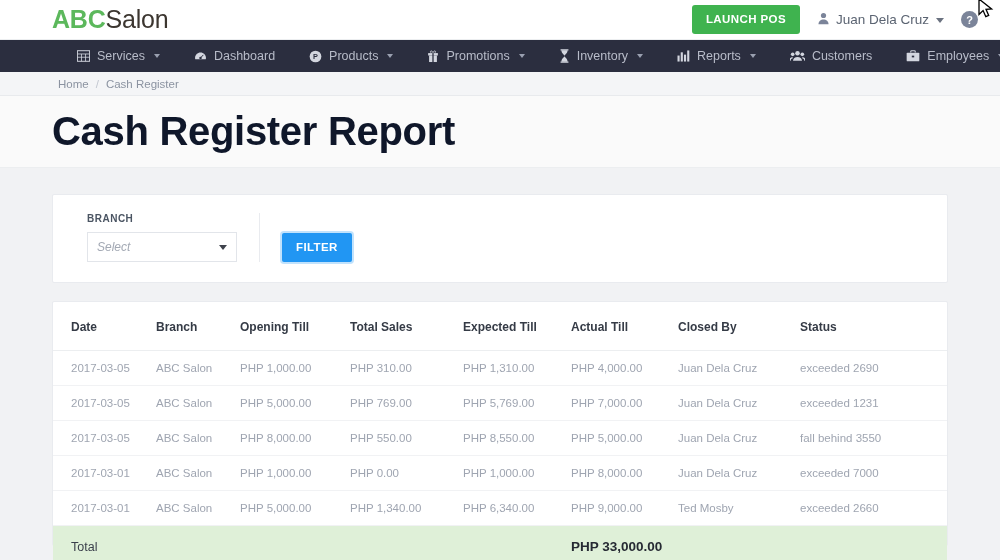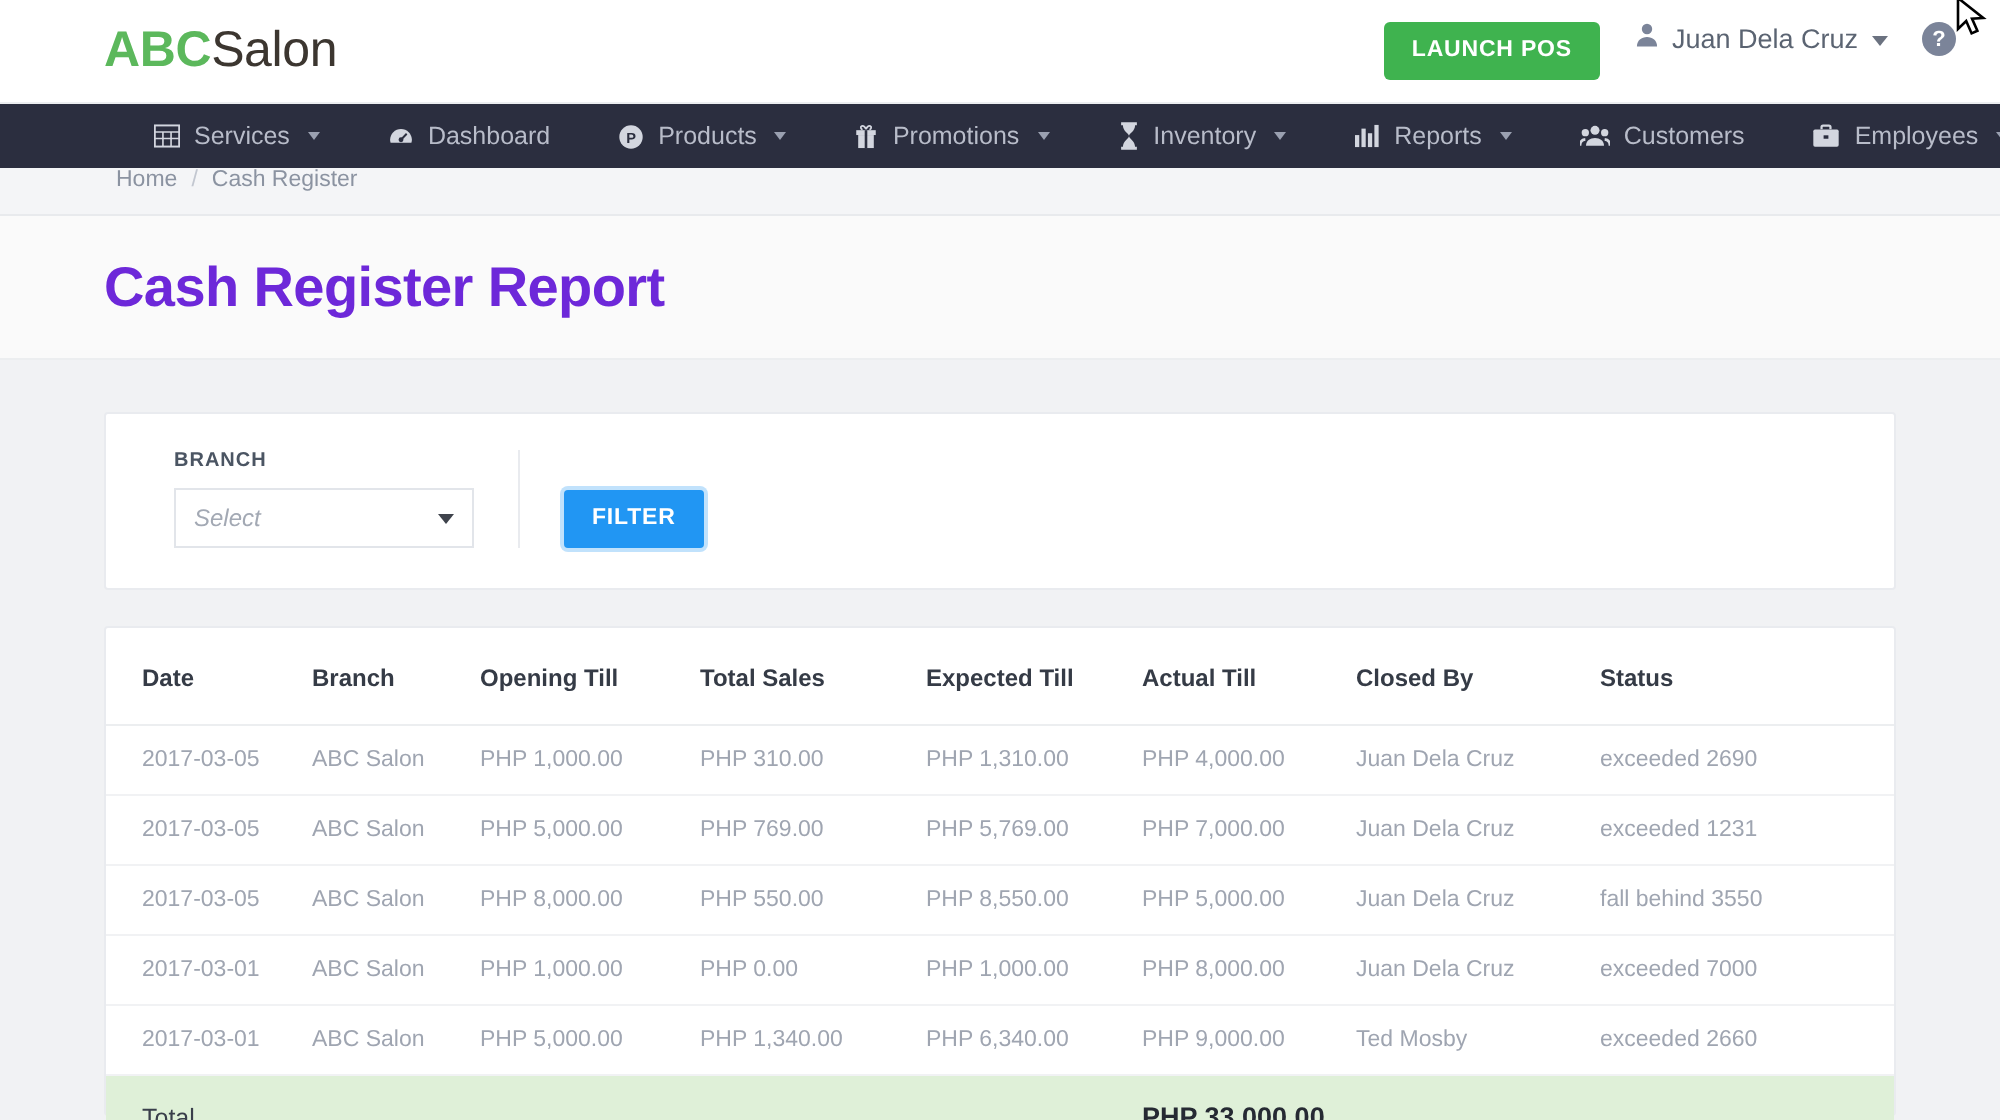--- a/index.html
+++ b/index.html
@@ -9,29 +9,29 @@
     width: 1000px; height: 560px;
     overflow: hidden;
     background: #f1f2f4;
     font-family: "Liberation Sans", sans-serif;
     -webkit-font-smoothing: antialiased;
   }
   .page { position: relative; width: 1000px; height: 560px; background: #f1f2f4; }
 
   
   .topbar {
-    height: 52px; background: #ffffff;
+    height: 40px; background: #ffffff;
     display: flex; align-items: center;
     border-bottom: 1px solid #eceef0;
     padding: 0 22px 0 52px;
   }
   .brand { font-size: 25px; letter-spacing: -0.2px; white-space: nowrap; }
   .brand .abc { color: #5cb85c; font-weight: bold; }
   .brand .salon { color: #3c3630; font-weight: normal; }
-  .topbar-right { margin-left: auto; display: flex; align-items: flex-start; gap: 17px; padding-left: 13px; }
+  .topbar-right { margin-left: auto; display: flex; align-items: center; gap: 17px; padding-left: 13px; }
   .btn-pos {
     background: #3fb34f; color: #ffffff;
     font-size: 11.5px; font-weight: bold; letter-spacing: 0.4px;
     padding: 9px 14px 8px; border: none; border-radius: 3px;
     cursor: pointer; line-height: 1;
   }
   .user-menu {
     display: flex; align-items: center; gap: 6px;
     color: #6b7280; font-size: 13.5px; cursor: pointer;
   }
@@ -63,34 +63,34 @@
     width: 0; height: 0; margin-left: 2px;
     border-left: 3.5px solid transparent; border-right: 3.5px solid transparent;
     border-top: 4px solid #9aa0b0;
   }
   .nav-ico { color: #d3d6df; font-size: 12px; line-height: 1; display:flex; align-items:center;}
 
   
   .breadcrumb-bar {
     height: 24px; background: #f4f5f7;
     border-bottom: 1px solid #e8eaed;
-    display: flex; padding-left: 58px;
+    display: flex; align-items: center; padding-left: 58px;
     font-size: 11.5px; color: #8b93a1;
   }
   .breadcrumb-bar a { color: #8b93a1; text-decoration: none; cursor: pointer; }
   .breadcrumb-sep { margin: 0 7px; color: #c2c7d0; }
 
   
   .title-area {
     background: #fafafa; height: 72px;
     display: flex; align-items: center; padding-left: 52px;
     border-bottom: 1px solid #eceef0;
   }
   .page-title {
-    font-size: 28px; font-weight: bold; color: #6d28d9; letter-spacing: -0.3px;
+    font-size: 40px; font-weight: bold; color: #0f172a; letter-spacing: -0.3px;
   }
 
   
   .content { padding: 26px 52px 0 52px; }
 
   .card {
     background: #ffffff; border: 1px solid #e9ebef; border-radius: 2px;
   }
   .filter-card { padding: 18px 20px 20px 16px; }
   .filter-row { display: flex; align-items: flex-end; }

